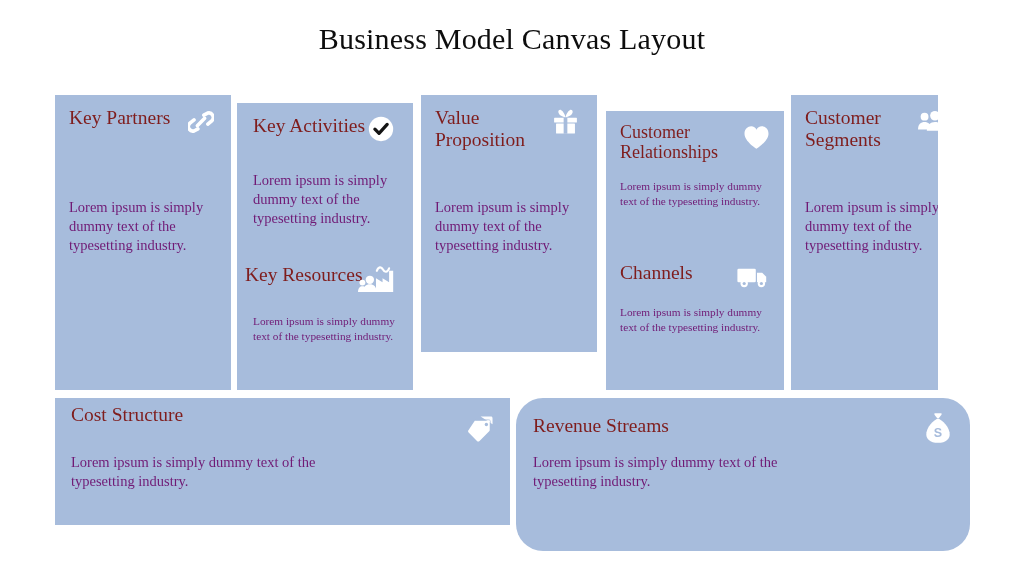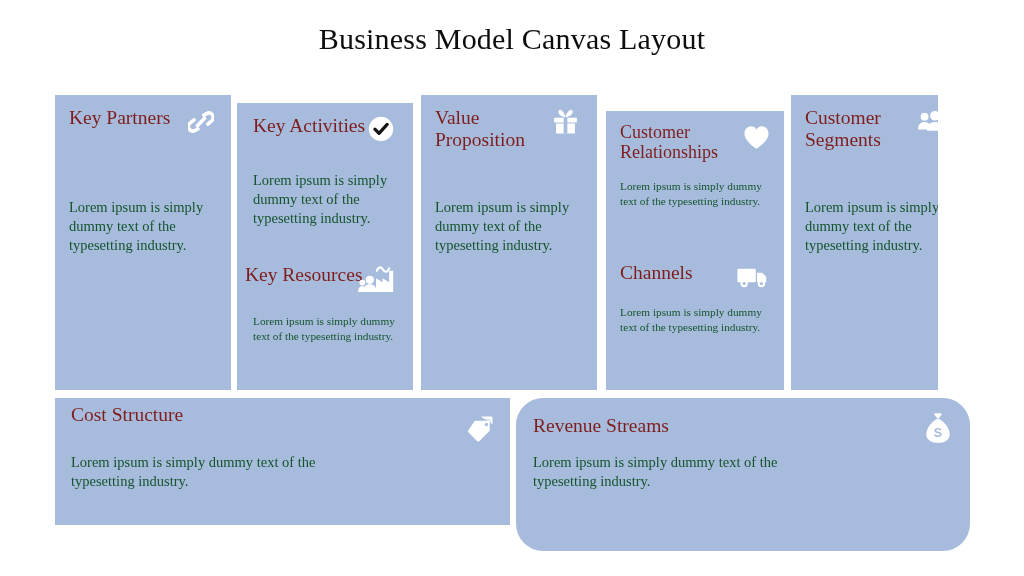--- a/index.html
+++ b/index.html
@@ -45,21 +45,21 @@
   .panel-title {
     color: #7f1d1d;
     font-family: "Liberation Serif", "DejaVu Serif", serif;
     line-height: 1.12;
     margin: 0;
     padding: 0;
     display: block;
   }
 
   .panel-body {
-    color: #14532d;
+    color: #701a75;
     font-family: "Liberation Serif", "DejaVu Serif", serif;
     line-height: 1.32;
     margin: 0;
     display: block;
   }
 
   .panel-icon {
     position: absolute;
     display: block;
     line-height: 0;
@@ -69,21 +69,21 @@
   
   .t-lg .panel-title { font-size: 19.5px; }
   .t-md .panel-title { font-size: 18px; }
   .b-lg .panel-body  { font-size: 14.5px; }
   .b-sm .panel-body  { font-size: 11.3px; line-height: 1.36; }
 
   
   #p-key-partners      { left: 0px;   top: 0px;   width: 176px; height: 295px; }
   #p-key-activities    { left: 182px; top: 0px;   width: 176px; height: 153px; margin-top: 8px; }
   #p-key-resources     { left: 182px; top: 159px; width: 176px; height: 136px; }
-  #p-value-proposition { left: 366px; top: 0px;   width: 176px; height: 295px; text-decoration: underline; }
+  #p-value-proposition { left: 366px; top: 0px;   width: 176px; height: 257px; text-decoration: underline; }
   #p-customer-rel      { left: 551px; top: 16px;   width: 178px; height: 150px; }
   #p-channels          { left: 551px; top: 157px; width: 178px; height: 138px; }
   #p-customer-segments { left: 736px; top: 0px;   width: 147px; height: 295px; }
   #p-cost-structure    { left: 0px;   top: 303px; width: 455px; height: 127px; }
   #p-revenue-streams   { left: 461px; top: 303px; width: 454px; height: 153px; border-radius: 27px; }
 
   
   #p-key-partners .panel-title      { position:absolute; left:14px; top:12px; width:120px; }
   #p-key-partners .panel-body       { position:absolute; left:14px; top:103px; width:150px; }
   #p-key-partners .panel-icon       { left:133px; top:14px; }

